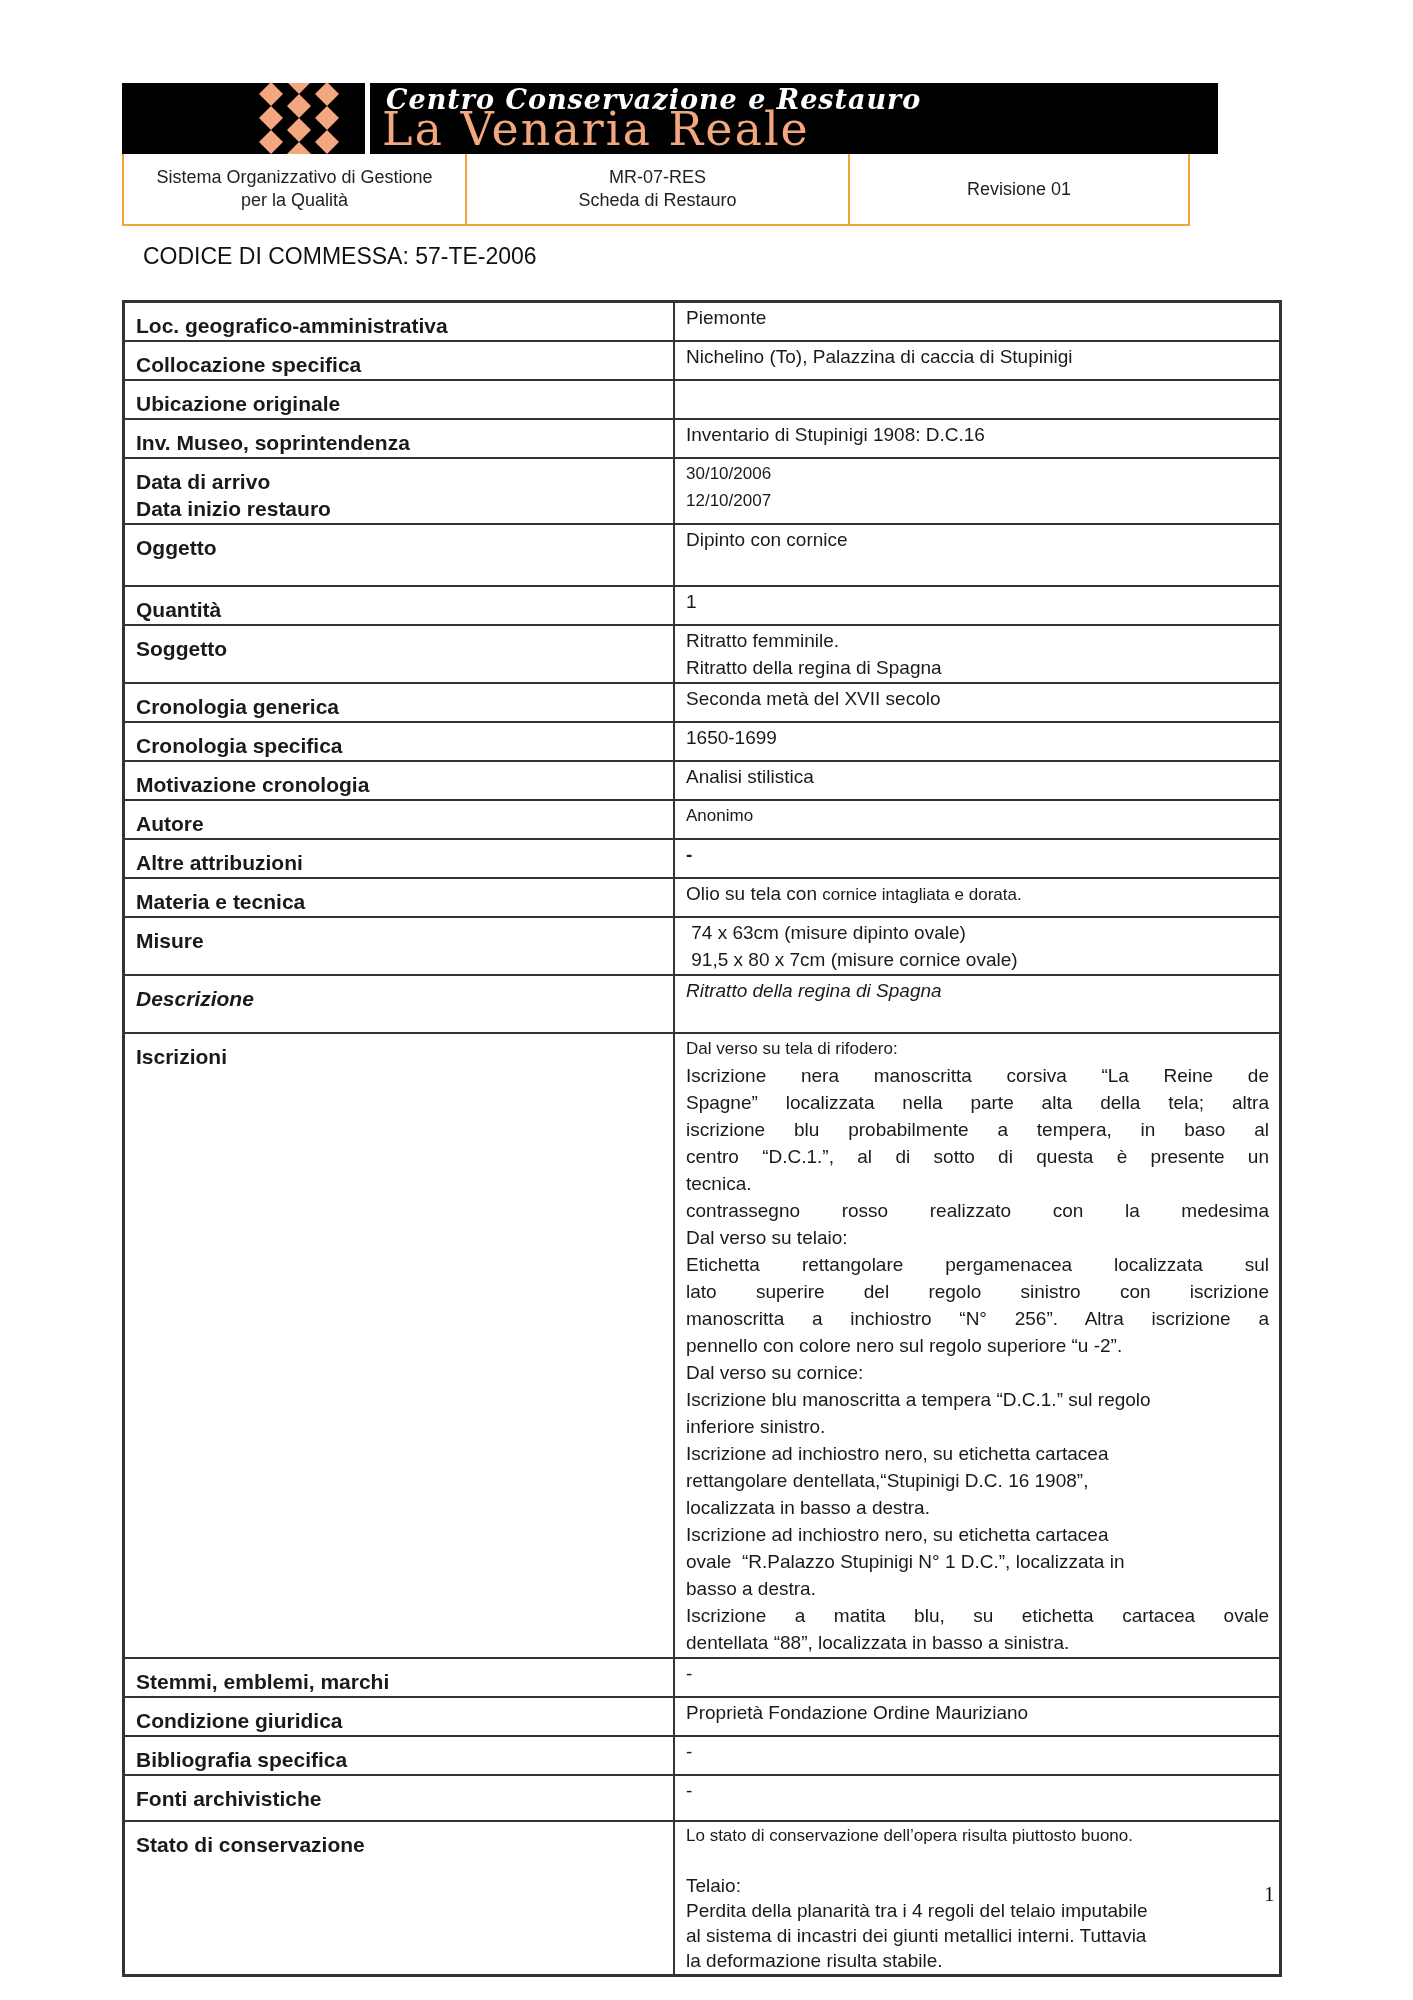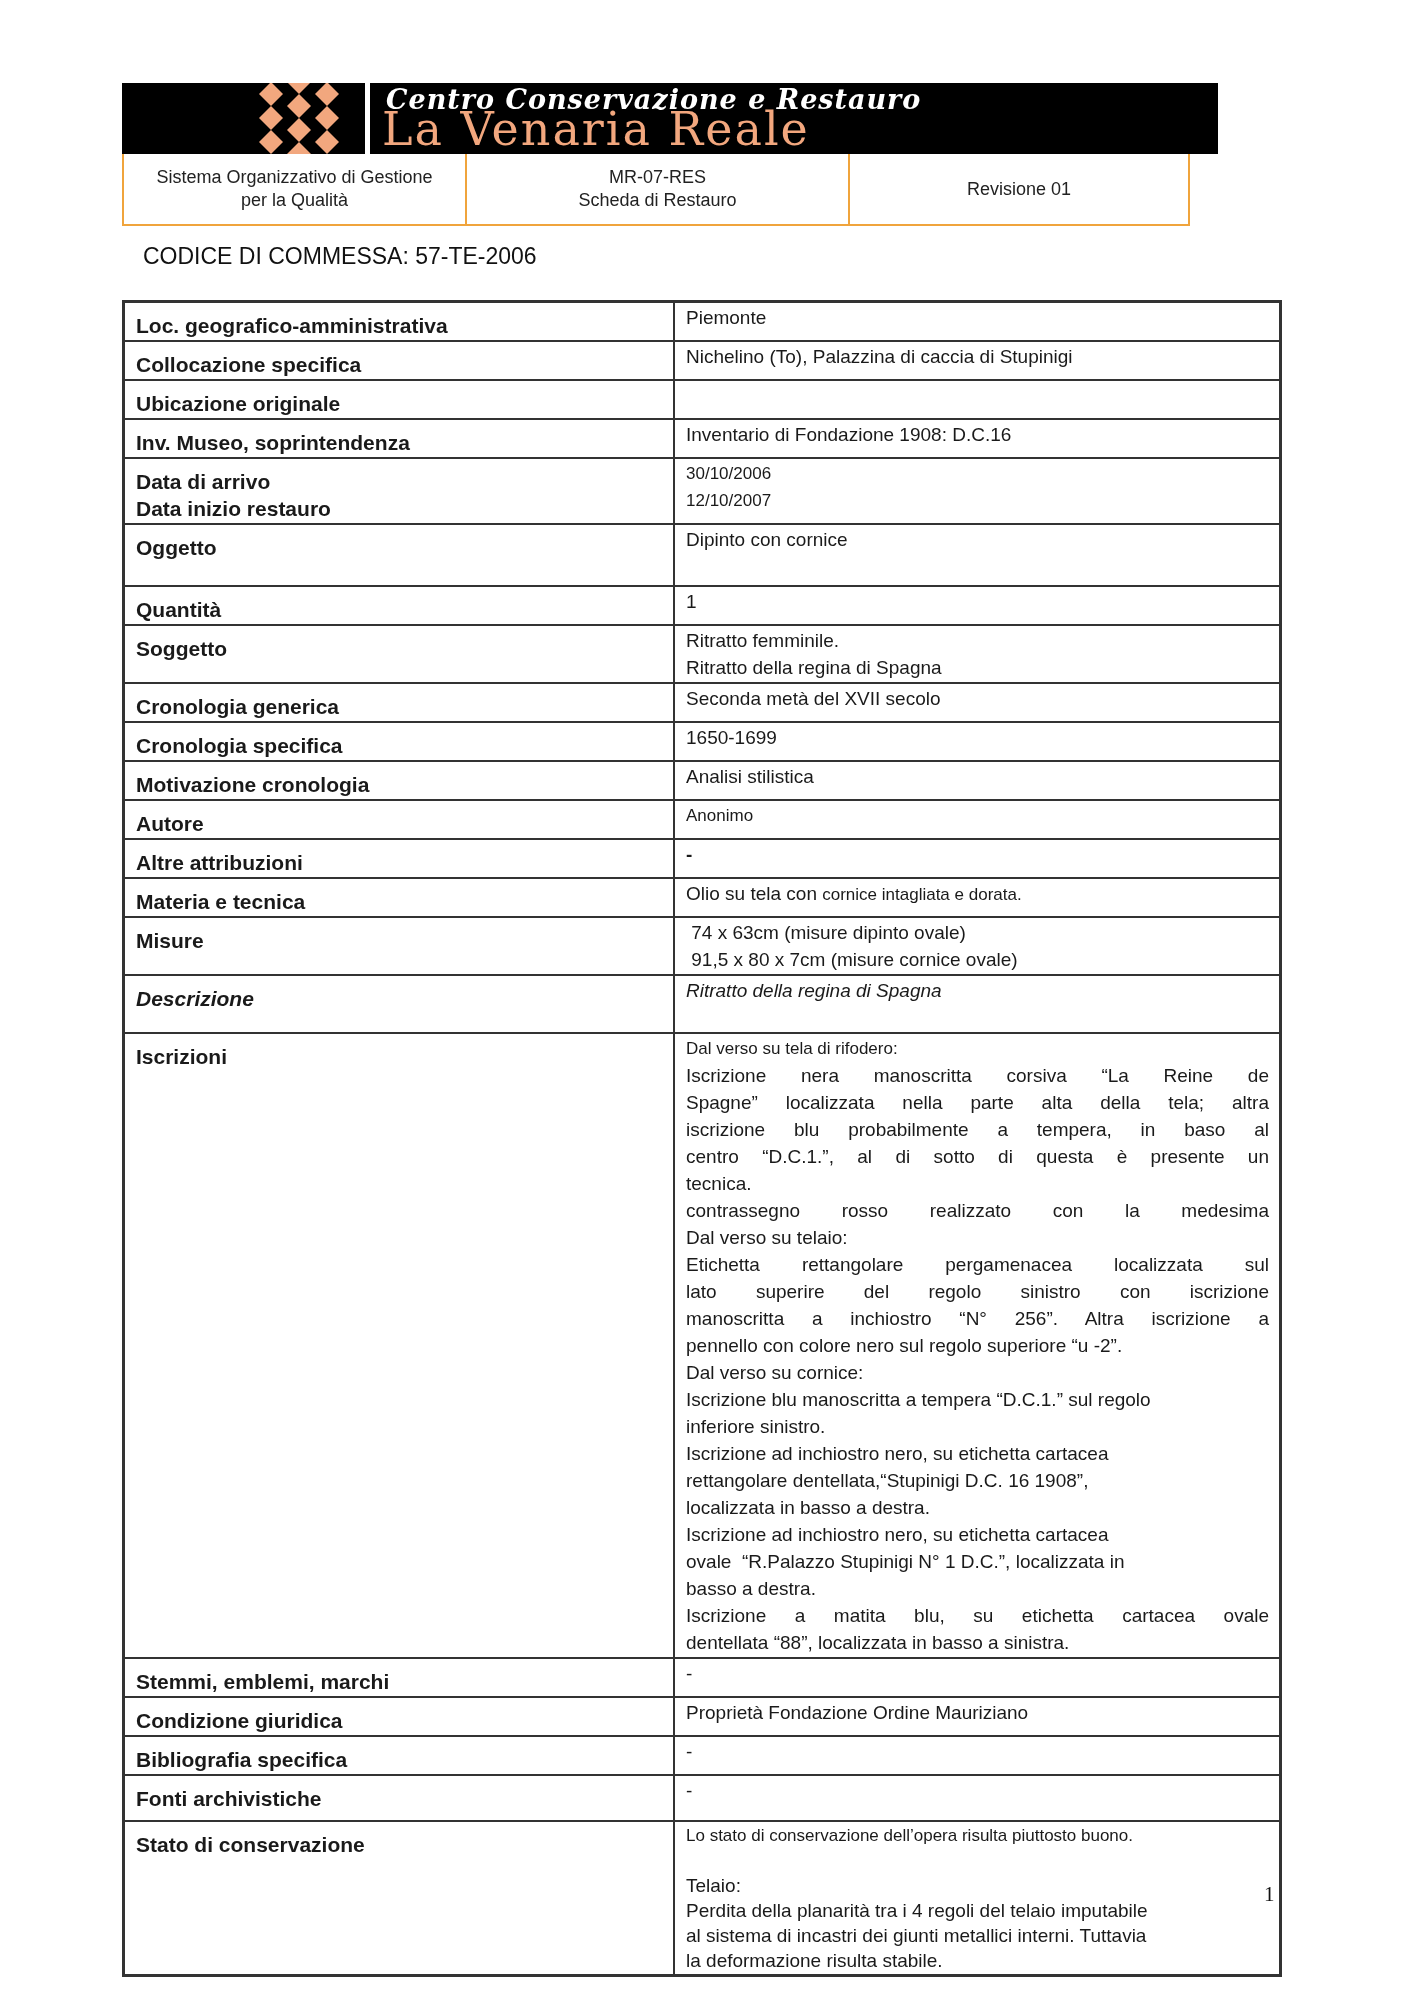--- a/index.html
+++ b/index.html
@@ -125,21 +125,21 @@
         <div class="lbl">
           <div>Ubicazione originale</div>
         </div>
         <div class="val"></div>
       </div>
       <div class="row" style="min-height: 29px;">
         <div class="lbl">
           <div>Inv. Museo, soprintendenza</div>
         </div>
         <div class="val">
-          <div class="ln">Inventario di Fondazione 1908: D.C.16</div>
+          <div class="ln">Inventario di Stupinigi 1908: D.C.16</div>
         </div>
       </div>
       <div class="row" style="min-height: 56px;">
         <div class="lbl">
           <div>Data di arrivo</div>
           <div>Data inizio restauro</div>
         </div>
         <div class="val">
           <div class="ln small">30/10/2006</div>
           <div class="ln small">12/10/2007</div>

